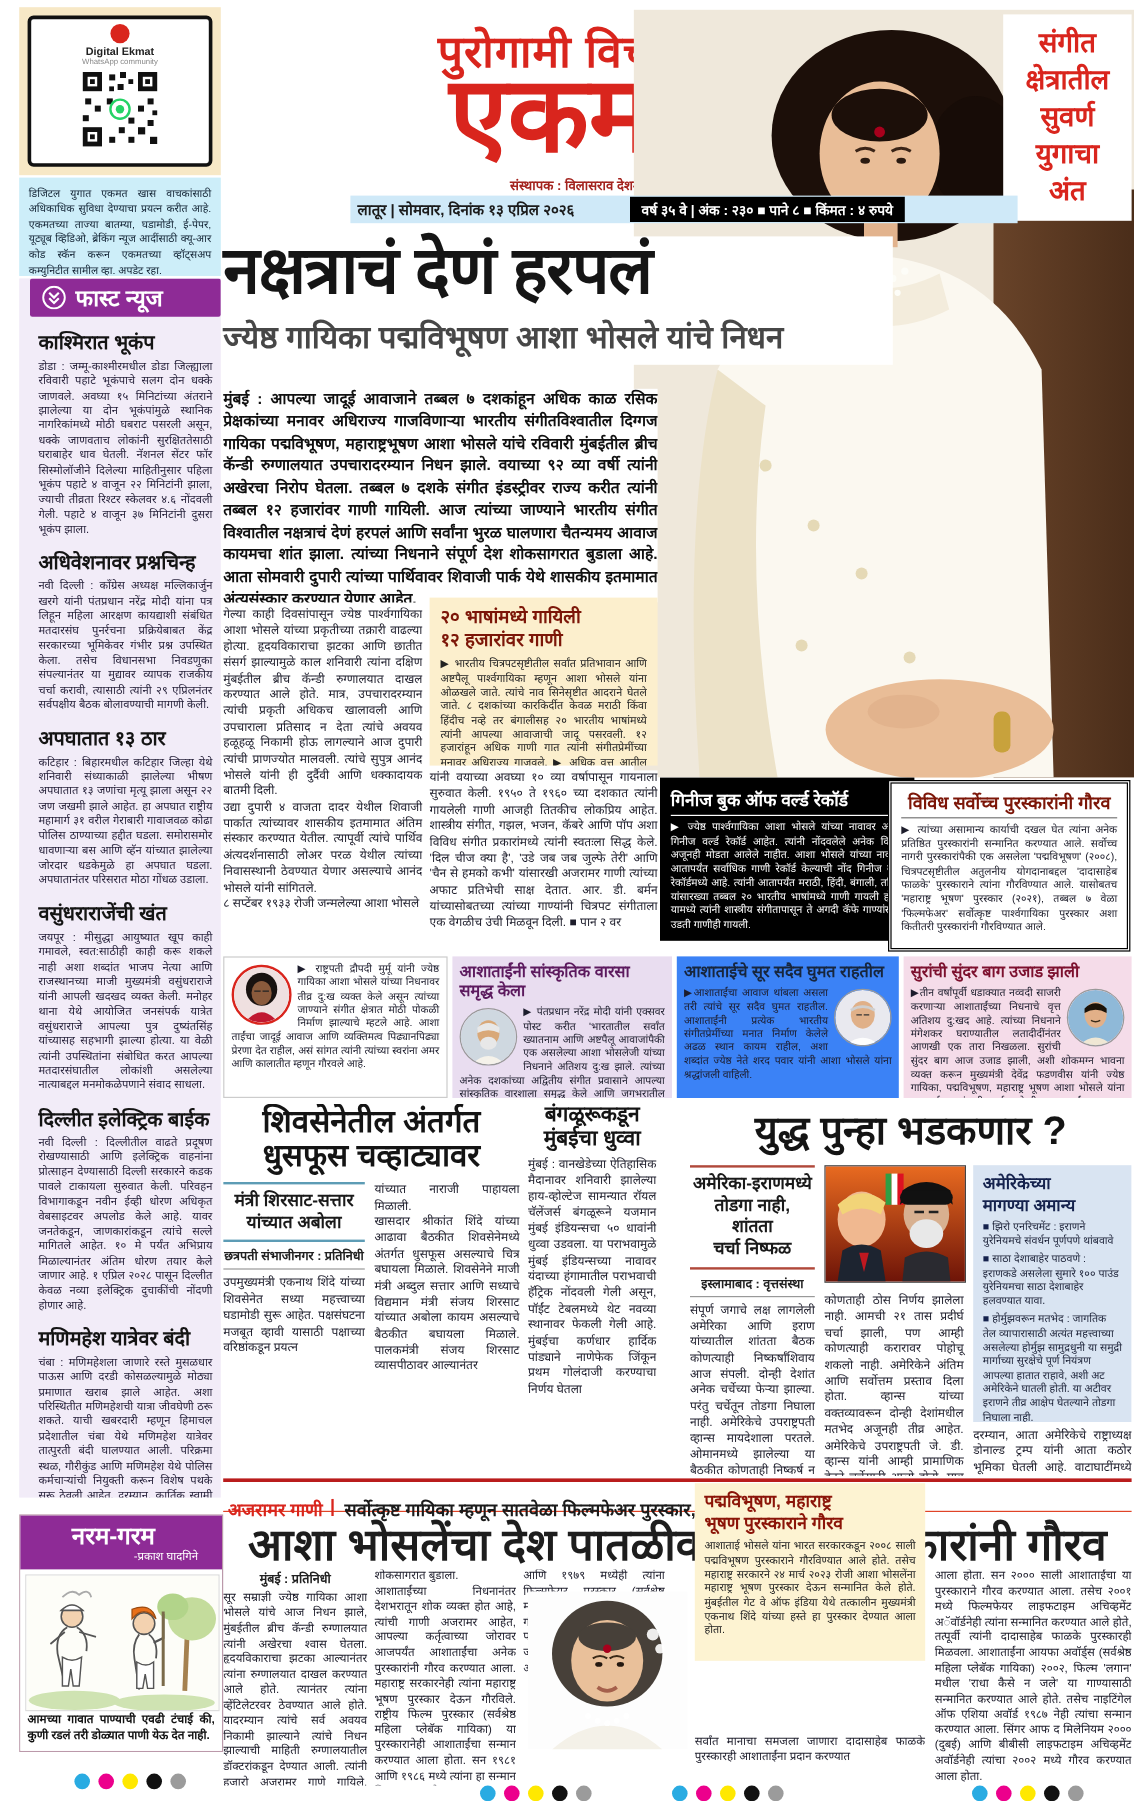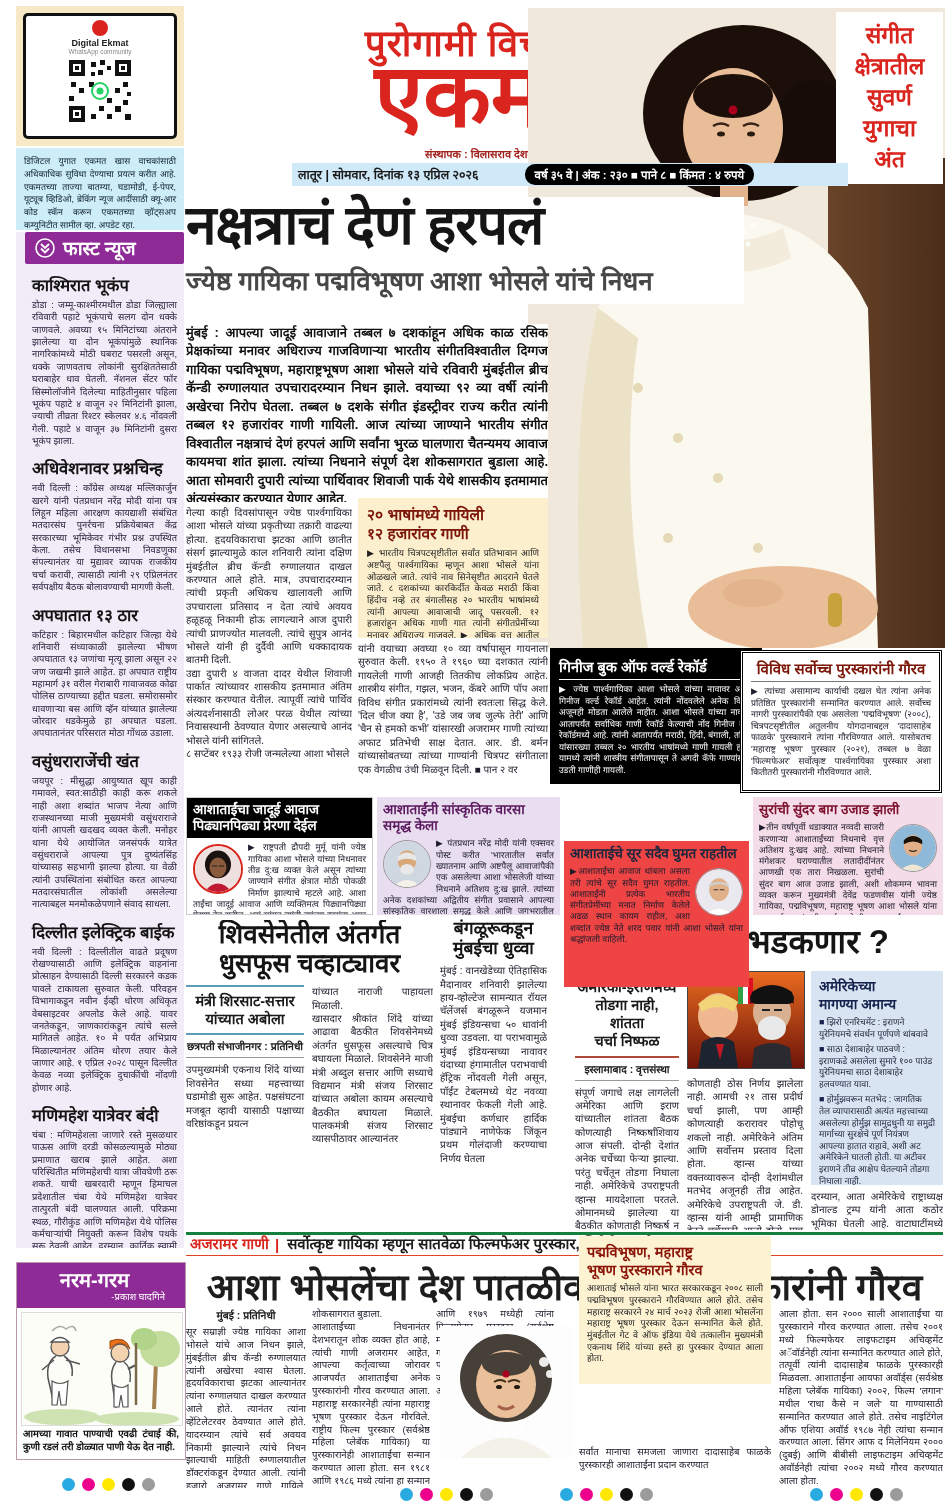--- a/index.html
+++ b/index.html
@@ -8,21 +8,21 @@
   .abs{position:absolute;}
   .pre{white-space:pre-line;}
   .just{text-align:justify;}
   .ctr{text-align:center;}
   
   .kicker{color:#d9251d;font-weight:800;font-size:37px;letter-spacing:1px;}
   .mast-title{color:#d9251d;font-weight:800;font-size:88px;line-height:.95;}
   .founder{color:#a3231e;font-weight:700;font-size:11px;}
   .right-note{color:#d9251d;font-weight:800;font-size:23px;line-height:1.35;background:#fff;z-index:6;}
   .dateline{background:#cfe9f8;display:flex;align-items:center;font-size:12.5px;font-weight:700;z-index:6;}
-  .issue-chip{background:#000;color:#fff;font-size:11.5px;font-weight:700;padding:3px 10px;margin-left:46px;border-radius:10px;}
+  .issue-chip{background:#000;color:#fff;font-size:11.5px;font-weight:700;padding:3px 10px;margin-left:46px;}
   
   .qr-wrap{background:#f7e8c6;padding:7px;box-sizing:border-box;}
   .qr-card{background:#fff;border:3px solid #111;border-radius:5px;height:100%;box-sizing:border-box;
            display:flex;flex-direction:column;align-items:center;padding-top:4px;}
   .qr-brand{font-size:9px;font-weight:700;color:#222;margin-top:2px;}
   .qr-sub{font-size:6.5px;color:#888;}
   .qr-note{background:#cdeef9;font-size:8.8px;line-height:1.45;padding:7px 8px;box-sizing:border-box;color:#123;}
   
   .sidebar{background:#f2ecf8;box-sizing:border-box;padding:0 7px;overflow:hidden;}
   .fast-header{background:#8e2b96;margin:0 -7px;height:32px;display:flex;align-items:center;gap:8px;
@@ -56,22 +56,22 @@
   .small-hl{font-size:17.5px;font-weight:800;color:#141414;line-height:1.15;}
   .war-hl{font-size:33px;font-weight:800;color:#141414;}
   .subhead-box{border-top:2px solid #5d9cb5;border-bottom:2px solid #5d9cb5;font-size:14.5px;font-weight:800;
                text-align:center;padding:5px 2px;line-height:1.25;color:#1a1a1a;}
   .byline{font-size:10.5px;font-weight:800;text-align:center;padding:4px 0;border-bottom:1px solid #999;color:#222;}
   .demands{background:#d9e4f2;padding:7px 8px;box-sizing:border-box;}
   .demands-title{font-size:14px;font-weight:800;color:#15224d;line-height:1.25;margin-bottom:4px;}
   .demand-item{font-size:8.9px;line-height:1.3;color:#1c2238;margin-bottom:4px;}
   .demand-item:before{content:"■ ";color:#15224d;}
   
-  .banner{border-top:3px solid #15803d;border-bottom:1px solid #e04427;display:flex;align-items:flex-end;
-          font-weight:800;font-size:15px;padding:2px 4px;box-sizing:border-box;background:#fff;}
+  .banner{border-top:3px solid #b91c1c;border-bottom:1px solid #e04427;display:flex;align-items:flex-start;
+          font-weight:800;font-size:15px;padding:12px 4px;box-sizing:border-box;background:#fff;}
   .banner-label{color:#d9251d;margin-right:6px;}
   .banner-sep{color:#d9251d;margin-right:8px;}
   
   .bot-hl{font-size:37px;font-weight:800;color:#1d1d1d;}
   .col{overflow:hidden;}
   .yellow-box{background:#fdf3d2;padding:7px 8px;box-sizing:border-box;}
   .yellow-box-title{color:#8b1408;font-weight:800;font-size:14.5px;line-height:1.25;margin-bottom:4px;}
   .yellow-box-body{font-size:9px;line-height:1.3;color:#222;}
   
   .cartoon{box-sizing:border-box;border:1px solid #b9a;}
@@ -259,21 +259,20 @@
     <div class="black-box-title">गिनीज बुक ऑफ वर्ल्ड रेकॉर्ड</div>
     <div class="black-box-body just">▶ ज्येष्ठ पार्श्वगायिका आशा भोसले यांच्या नावावर अनेक गिनीज वर्ल्ड रेकॉर्ड आहेत. त्यांनी नोंदवलेले अनेक विक्रम अजूनही मोडता आलेले नाहीत. आशा भोसले यांच्या नावावर आतापर्यंत सर्वाधिक गाणी रेकॉर्ड केल्याची नोंद गिनीज वर्ल्ड रेकॉर्डमध्ये आहे. त्यांनी आतापर्यंत मराठी, हिंदी, बंगाली, तमिळ यांसारख्या तब्बल २० भारतीय भाषांमध्ये गाणी गायली होती. यामध्ये त्यांनी शास्त्रीय संगीतापासून ते अगदी कॅफे गाण्यांसाठी उडती गाणीही गायली.</div>
   </div>
 
   <div class="abs honour-box" style="left:740px;top:650px;width:202px;height:143px;z-index:4;overflow:hidden;">
     <div class="honour-title">विविध सर्वोच्च पुरस्कारांनी गौरव</div>
     <div class="honour-body just">▶ त्यांच्या असामान्य कार्याची दखल घेत त्यांना अनेक प्रतिष्ठित पुरस्कारांनी सन्मानित करण्यात आले. सर्वोच्च नागरी पुरस्कारांपैकी एक असलेला 'पद्मविभूषण' (२००८), चित्रपटसृष्टीतील अतुलनीय योगदानाबद्दल 'दादासाहेब फाळके' पुरस्काराने त्यांना गौरविण्यात आले. यासोबतच 'महाराष्ट्र भूषण' पुरस्कार (२०२१), तब्बल ७ वेळा 'फिल्मफेअर' सर्वोत्कृष्ट पार्श्वगायिका पुरस्कार अशा कितीतरी पुरस्कारांनी गौरविण्यात आले.</div>
   </div>
 
   <div class="abs trib" style="left:186px;top:797px;width:187px;height:118px;background:#fff;border:1px solid #ccc;z-index:4;">
-    <div class="trib-head-black">आशाताईंचा जादूई आवाज पिढ्यानपिढ्या प्रेरणा देईल</div>
     <div class="trib-body just">
       <span class="avatar float-l" style="width:46px;height:46px;border:2px solid #d9251d;">
         <svg width="46" height="46" viewBox="0 0 60 60">
             <circle cx="30" cy="30" r="30" fill="#efe0e0"></circle>
             <ellipse cx="30" cy="24" rx="17" ry="18" fill="#191210"></ellipse>
             <ellipse cx="30" cy="28" rx="11" ry="13" fill="#8a5a3c"></ellipse>
             <path d="M22 26 h7 M31 26 h7" stroke="#222" stroke-width="1.4"></path>
             <path d="M12 60 q18 -22 36 0 Z" fill="#c01830"></path>
           </svg>
       </span>
@@ -290,21 +289,21 @@
             <ellipse cx="30" cy="26" rx="12" ry="14" fill="#d9a878"></ellipse>
             <path d="M18 20 q12 -10 24 0 l0 6 q-12 -6 -24 0 Z" fill="#e8e8e8"></path>
             <ellipse cx="30" cy="37" rx="9" ry="7" fill="#e8e8e8"></ellipse>
             <path d="M12 60 q18 -18 36 0 Z" fill="#f5f2ea"></path>
           </svg>
       </span>
       <span>▶ पंतप्रधान नरेंद्र मोदी यांनी एक्सवर पोस्ट करीत 'भारतातील सर्वांत ख्यातनाम आणि अष्टपैलू आवाजांपैकी एक असलेल्या आशा भोसलेजी यांच्या निधनाने अतिशय दु:ख झाले. त्यांच्या अनेक दशकांच्या अद्वितीय संगीत प्रवासाने आपल्या सांस्कृतिक वारशाला समृद्ध केले आणि जगभरातील असंख्य लोकांच्या मनाला स्पर्श केला, अशा शब्दांत त्यांना श्रद्धांजली</span>
     </div>
   </div>
 
-  <div class="abs trib" style="left:564px;top:797px;width:185px;height:146px;background:#ef4444;z-index:4;margin-top:44px;">
+  <div class="abs trib" style="left:564px;top:797px;width:185px;height:118px;background:#3b82f6;z-index:4;">
     <div class="trib-title" style="color:#17263d;">आशाताईचे सूर सदैव घुमत राहतील</div>
     <div class="trib-body just">
       <span class="avatar float-r" style="width:46px;height:46px;border:1px solid #999;">
         <svg width="46" height="46" viewBox="0 0 60 60">
             <circle cx="30" cy="30" r="30" fill="#e9e9ef"></circle>
             <ellipse cx="30" cy="27" rx="13" ry="15" fill="#e0b088"></ellipse>
             <path d="M17 22 q13 -8 26 0" stroke="#cfcfcf" stroke-width="3" fill="none"></path>
             <path d="M23 27 h6 M31 27 h6" stroke="#333" stroke-width="1.4"></path>
             <path d="M12 60 q18 -16 36 0 Z" fill="#fdfdfd"></path>
           </svg>

